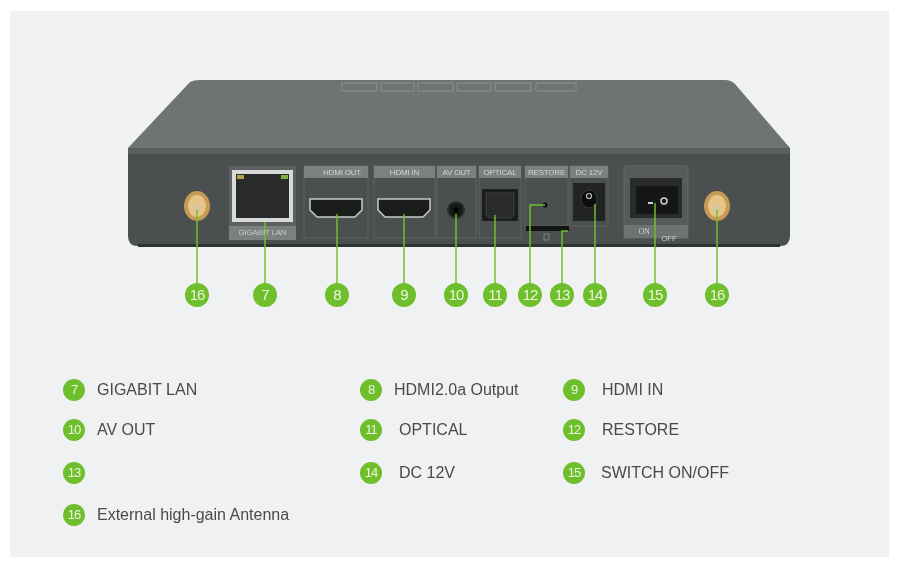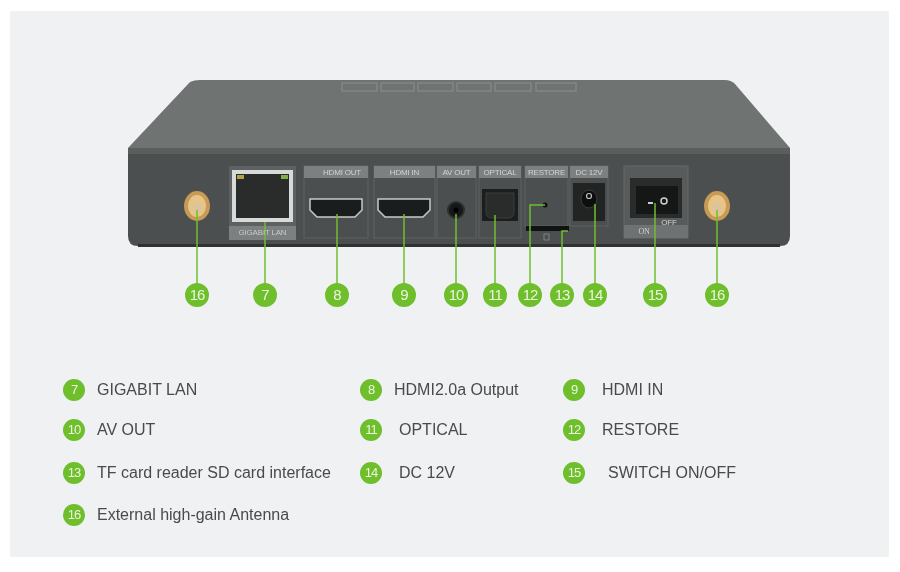--- a/index.html
+++ b/index.html
@@ -107,21 +107,21 @@
 </svg>
 
 <div class="port-label" style="left:229px; top:228px; width:67px; color:#c8caca;">GIGABIT LAN</div>
 <div class="port-label" style="left:304px; top:168px; width:76px;">HDMI OUT</div>
 <div class="port-label" style="left:374px; top:168px; width:61px;">HDMI IN</div>
 <div class="port-label" style="left:437px; top:168px; width:39px;">AV OUT</div>
 <div class="port-label" style="left:479px; top:168px; width:42px;">OPTICAL</div>
 <div class="port-label" style="left:525px; top:168px; width:43px;">RESTORE</div>
 <div class="port-label" style="left:570px; top:168px; width:38px;">DC 12V</div>
 <div class="port-label" style="left:634px; top:227px; width:20px;font-family:Liberation Serif, serif;">ON</div>
-<div class="port-label" style="left:658px; top:218px; width:22px;">OFF</div>
+<div class="port-label" style="left:658px; top:234px; width:22px;">OFF</div>
 
 <div class="badge" style="left:185px; top:283px;">16</div>
 <div class="badge" style="left:253px; top:283px;">7</div>
 <div class="badge" style="left:325px; top:283px;">8</div>
 <div class="badge" style="left:392px; top:283px;">9</div>
 <div class="badge" style="left:444px; top:283px;">10</div>
 <div class="badge" style="left:483px; top:283px;">11</div>
 <div class="badge" style="left:518px; top:283px;">12</div>
 <div class="badge" style="left:550px; top:283px;">13</div>
 <div class="badge" style="left:583px; top:283px;">14</div>
@@ -149,27 +149,26 @@
   <span class="dot">11</span>
   <span class="txt" style="margin-left:17px;">OPTICAL</span>
 </div>
 <div class="leg" style="left:563px; top:419px;">
   <span class="dot">12</span>
   <span class="txt" style="margin-left:17px;">RESTORE</span>
 </div>
 
 <div class="leg" style="left:63px; top:462px;">
   <span class="dot">13</span>
-  <span class="txt">TF card reader SD card interface</span>
 </div>
 <div class="leg" style="left:360px; top:462px;">
   <span class="dot">14</span>
   <span class="txt" style="margin-left:17px;">DC 12V</span>
 </div>
 <div class="leg" style="left:563px; top:462px;">
   <span class="dot">15</span>
-  <span class="txt" style="margin-left:23px;">SWITCH ON/OFF</span>
+  <span class="txt" style="margin-left:16px;">SWITCH ON/OFF</span>
 </div>
 
 <div class="leg" style="left:63px; top:504px;">
   <span class="dot">16</span>
   <span class="txt">External high-gain Antenna</span>
 </div>
 
 </body></html>

